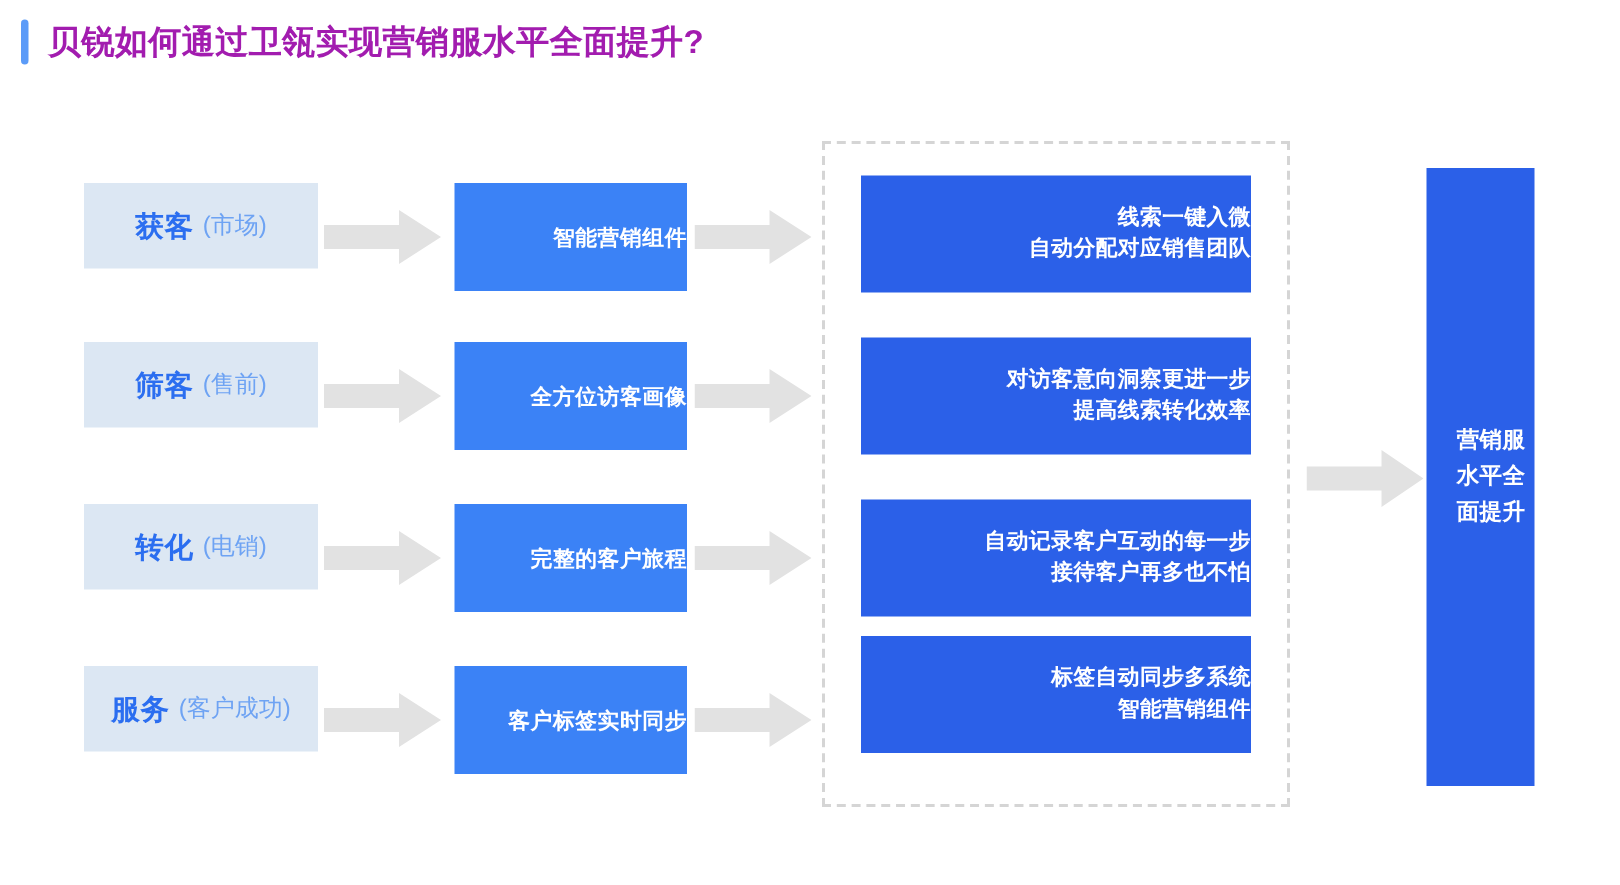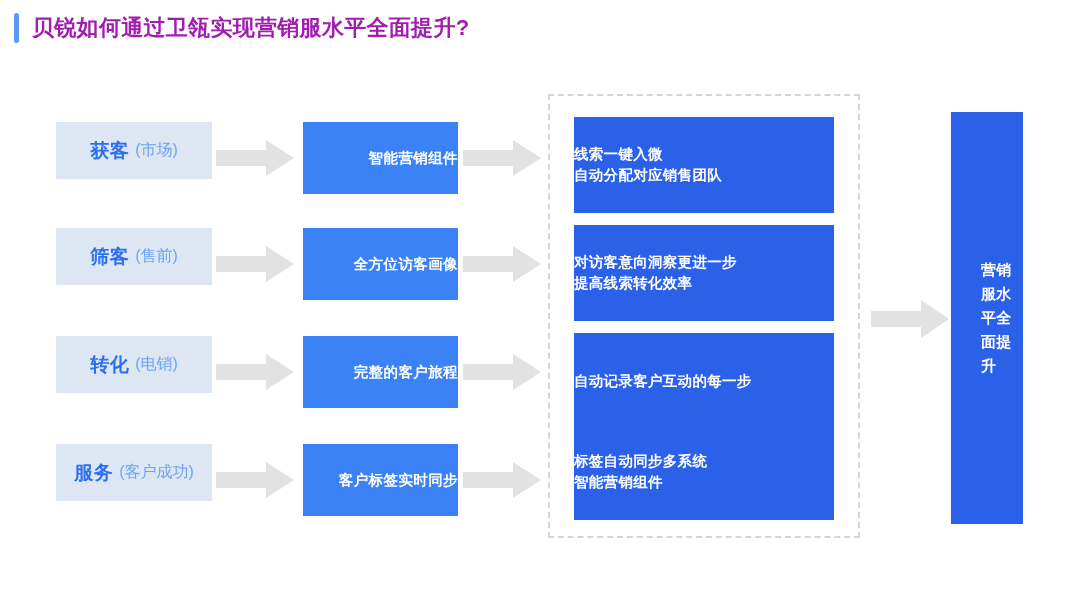--- a/index.html
+++ b/index.html
@@ -99,25 +99,25 @@
     width: 312px;
     height: 444px;
     border: 2px dashed #d5d5d5;
     box-sizing: border-box;
   }
 
   
   .outcome-box {
     position: absolute;
     width: 260px;
-    height: 96px;
+    height: 78px;
     background: #2b60e8;
     display: flex;
     flex-direction: column;
-    align-items: flex-start;
+    align-items: flex-end;
     justify-content: center;
   }
   .outcome-line {
     font-size: 14.5px;
     font-weight: bold;
     color: #ffffff;
     line-height: 21px;
     letter-spacing: 0.3px;
     white-space: nowrap;
   }
@@ -134,23 +134,22 @@
     align-items: center;
     justify-content: center;
     padding: 0 6px;
     box-sizing: border-box;
   }
   .result-label {
     font-size: 15px;
     font-weight: bold;
     color: #ffffff;
     line-height: 24px;
-    text-align: left;
+    text-align: right;
     letter-spacing: 0.3px;
-    margin-left: 24px;
   }
 
   
   .arrow {
     position: absolute;
   }
   .arrow svg { display: block; }
 </style>
 </head>
 <body>
@@ -232,20 +231,21 @@
   </div>
 
   <div class="arrow" style="left:463px; top:354px;">
     <svg width="78" height="36" viewBox="0 0 78 36">
       <path d="M0 10 L50 10 L50 0 L78 18 L50 36 L50 26 L0 26 Z" fill="#e2e2e2"></path>
     </svg>
   </div>
 
   <div class="outcome-box" style="left:574px; top:333px;">
     <span class="outcome-line">自动记录客户互动的每一步</span>
+    <span class="outcome-line">接待客户再多也不怕</span>
   </div>
 
   <div class="stage-box" style="left:56px; top:444px;">
     <span class="stage-main">服务</span>
     <span class="stage-sub">(客户成功)</span>
   </div>
 
   <div class="arrow" style="left:216px; top:462px;">
     <svg width="78" height="36" viewBox="0 0 78 36">
       <path d="M0 10 L50 10 L50 0 L78 18 L50 36 L50 26 L0 26 Z" fill="#e2e2e2"></path>

